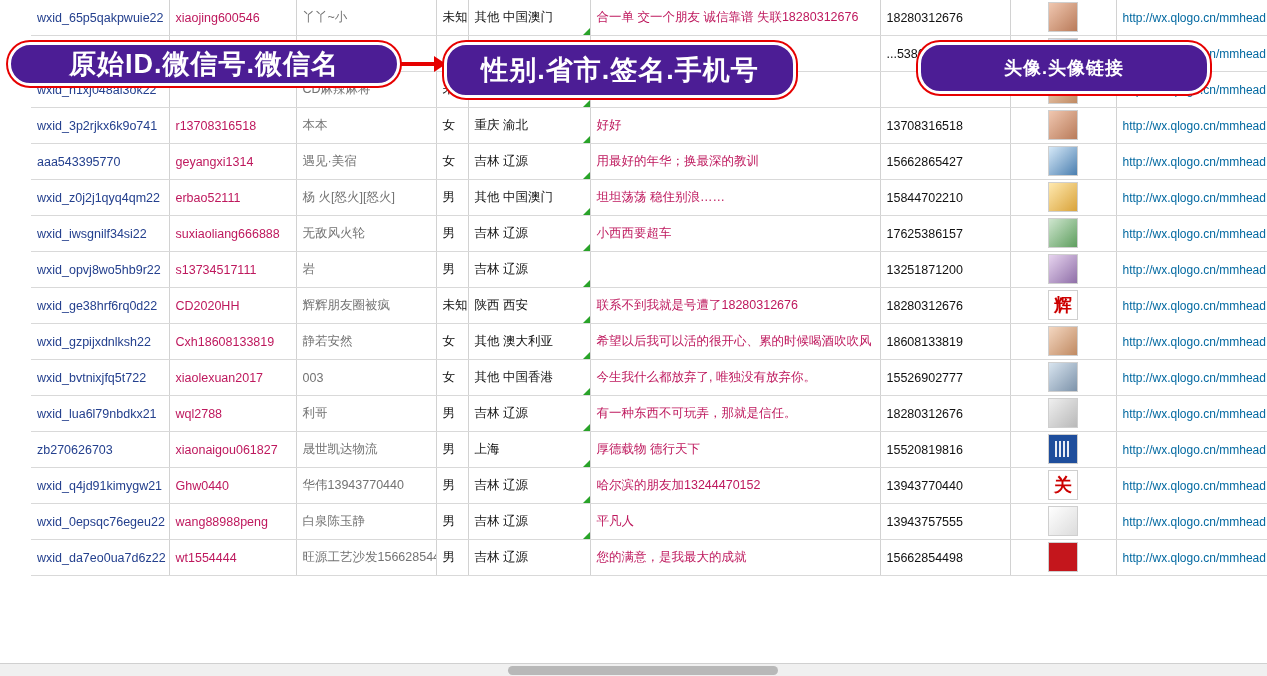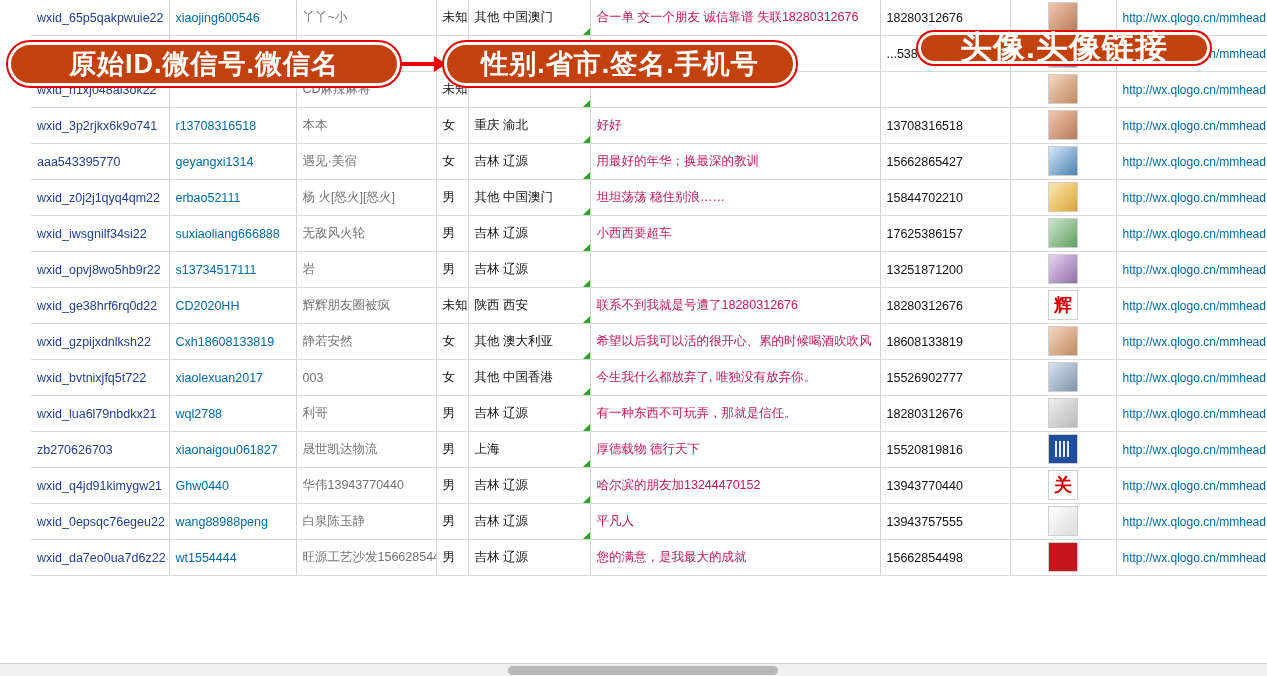--- a/index.html
+++ b/index.html
@@ -41,21 +41,21 @@
   col.c-wxno    { width: 127px; }
   col.c-name    { width: 140px; }
   col.c-sex     { width: 32px;  }
   col.c-region  { width: 122px; }
   col.c-sign    { width: 290px; }
   col.c-phone   { width: 130px; }
   col.c-avatar  { width: 106px; }
   col.c-link    { width: 182px; }
 
   td.id    { color: #24408e; font-size: 12.5px; }
-  td.wxno  { color: #0369a1; }
+  td.wxno  { color: #be185d; }
   td.name  { color: #737373; }
   td.sex   { text-align: left; color: #111; padding-left: 4px; }
   td.region{ color: #111; margin-left: 12px; }
   td.sign  { color: #be185d; }
   td.phone { color: #111; }
   td.link  { color: #0369a1; font-size: 12px; border-right: none; }
 
   
   td.region { position: relative; }
   td.region .corner {
@@ -99,35 +99,35 @@
     width:16px; height:16px;
     background:
       repeating-linear-gradient(90deg,#fff 0 2px,#1f4e9c 2px 4px),
       repeating-linear-gradient(0deg,#fff 0 2px,#1f4e9c 2px 4px);
     opacity:.9;
   }
 
   
   .banner {
     position: absolute;
-    background: #c2410c;
+    background: #4c1d95;
     color: #ffffff;
     font-weight: bold;
     border-radius: 22px;
     border: 3px solid #ffffff;
     box-shadow: 0 0 0 2px #e60000;
     display: flex;
     align-items: center;
     justify-content: center;
     letter-spacing: 1px;
     white-space: nowrap;
   }
   #banner1 { left: 8px;   top: 42px; width: 392px; height: 44px; font-size: 27px; }
-  #banner2 { left: 444px; top: 42px; width: 352px; height: 44px; font-size: 27px; }
-  #banner3 { left: 918px; top: 32px; width: 292px; height: 32px; font-size: 32px; }
+  #banner2 { left: 444px; top: 42px; width: 352px; height: 56px; font-size: 27px; }
+  #banner3 { left: 918px; top: 42px; width: 292px; height: 52px; font-size: 18px; }
 
   .arrow {
     position: absolute;
     top: 62px;
     width: 44px; height: 4px;
     background: #e60000;
   }
   .arrow::after {
     content: "";
     position: absolute;

